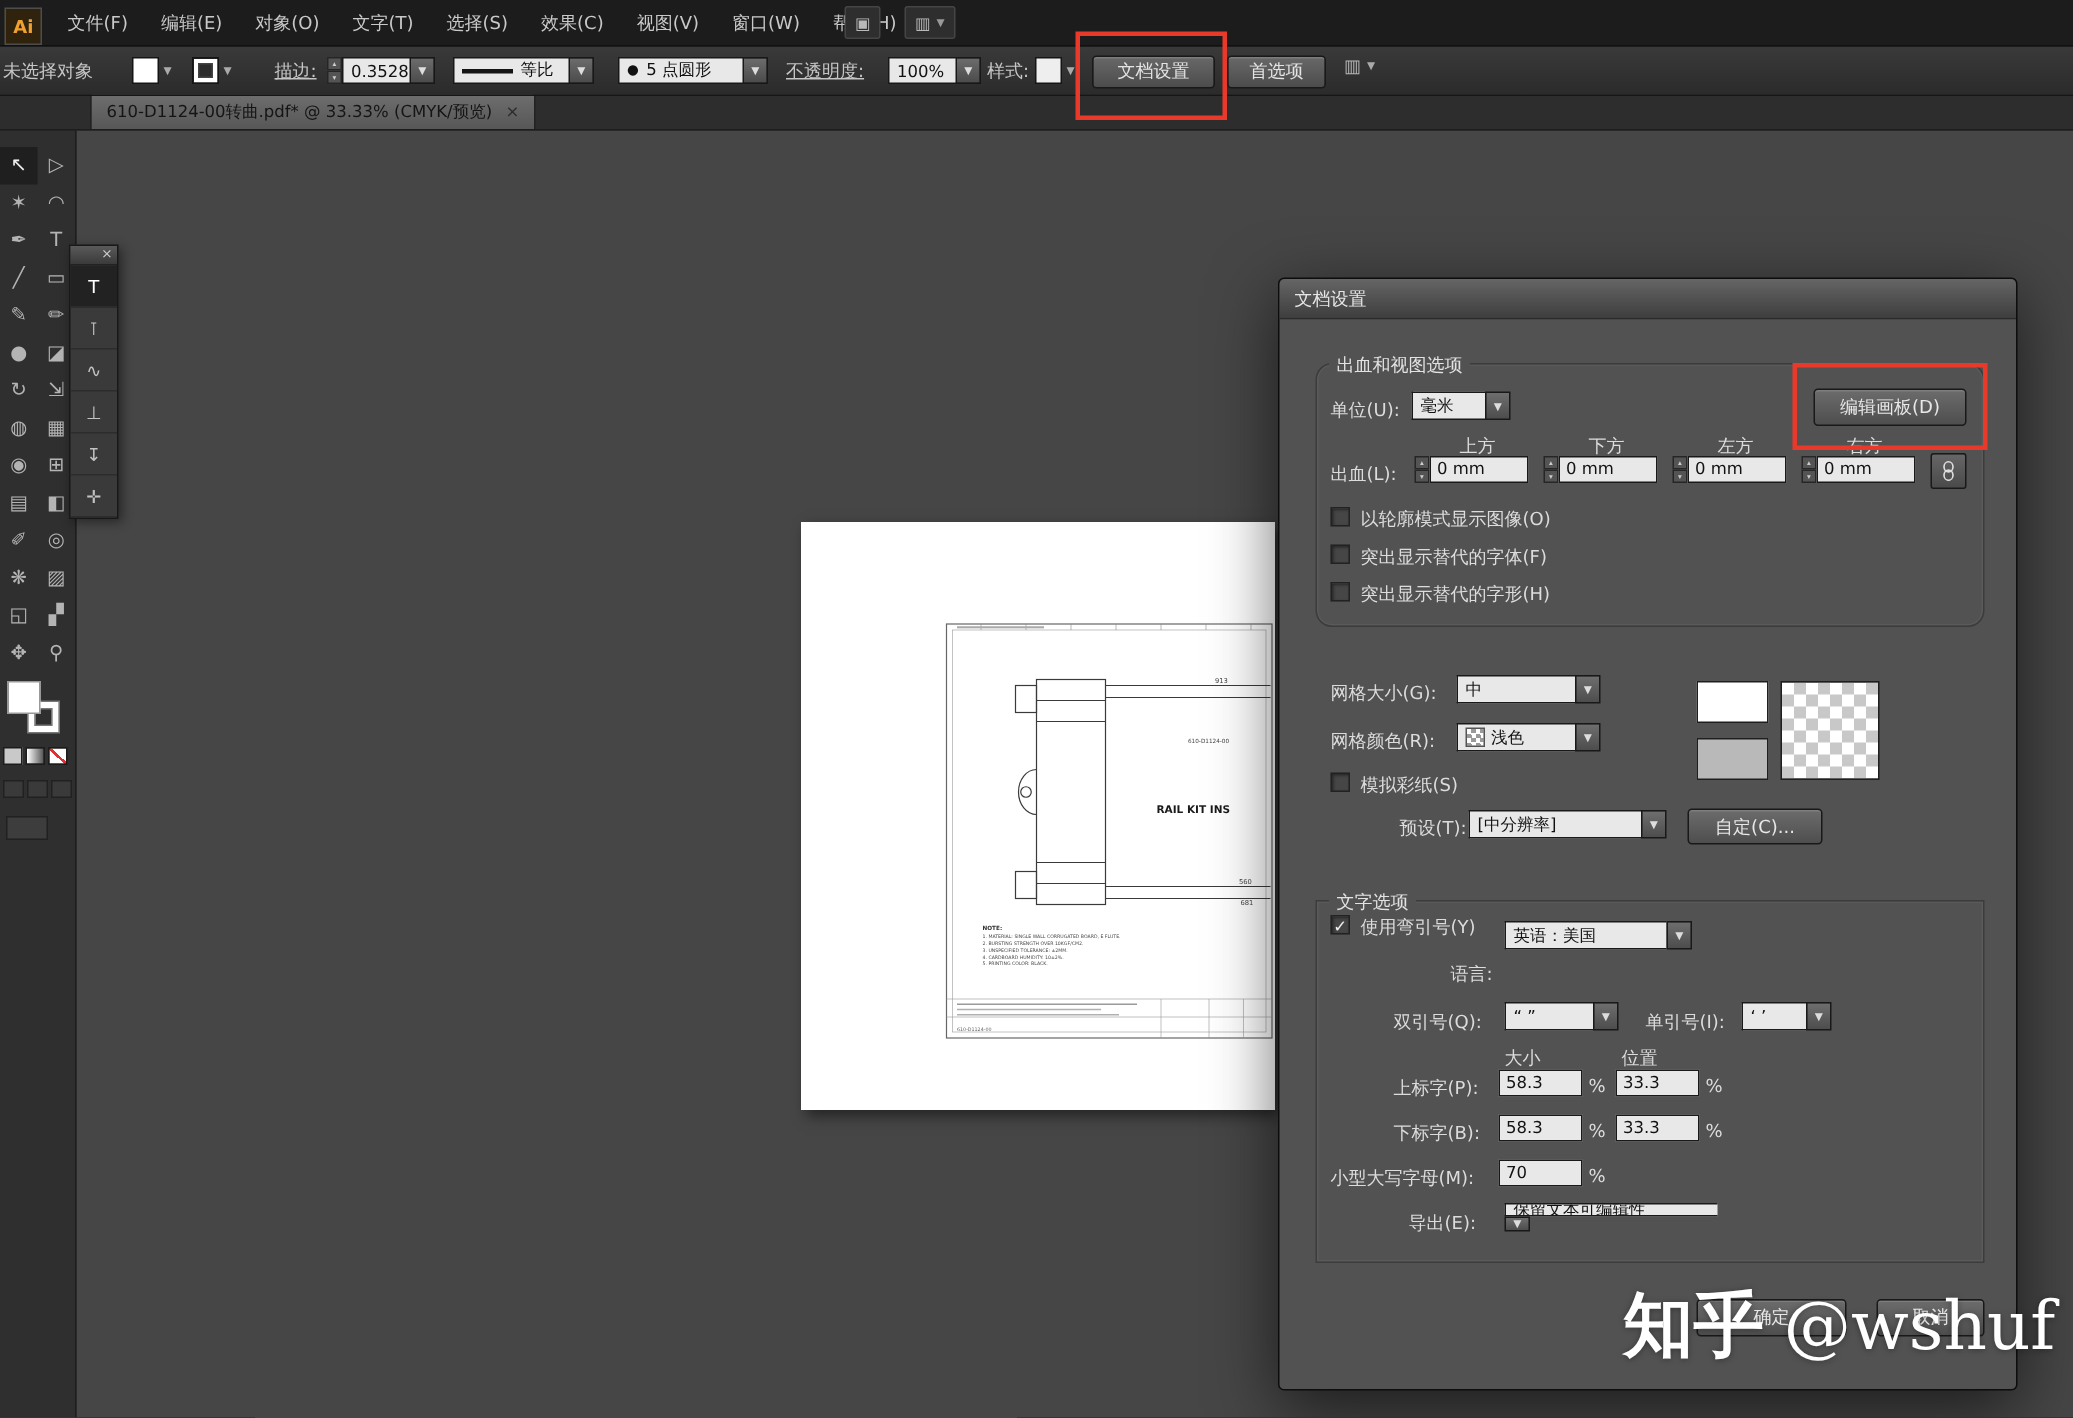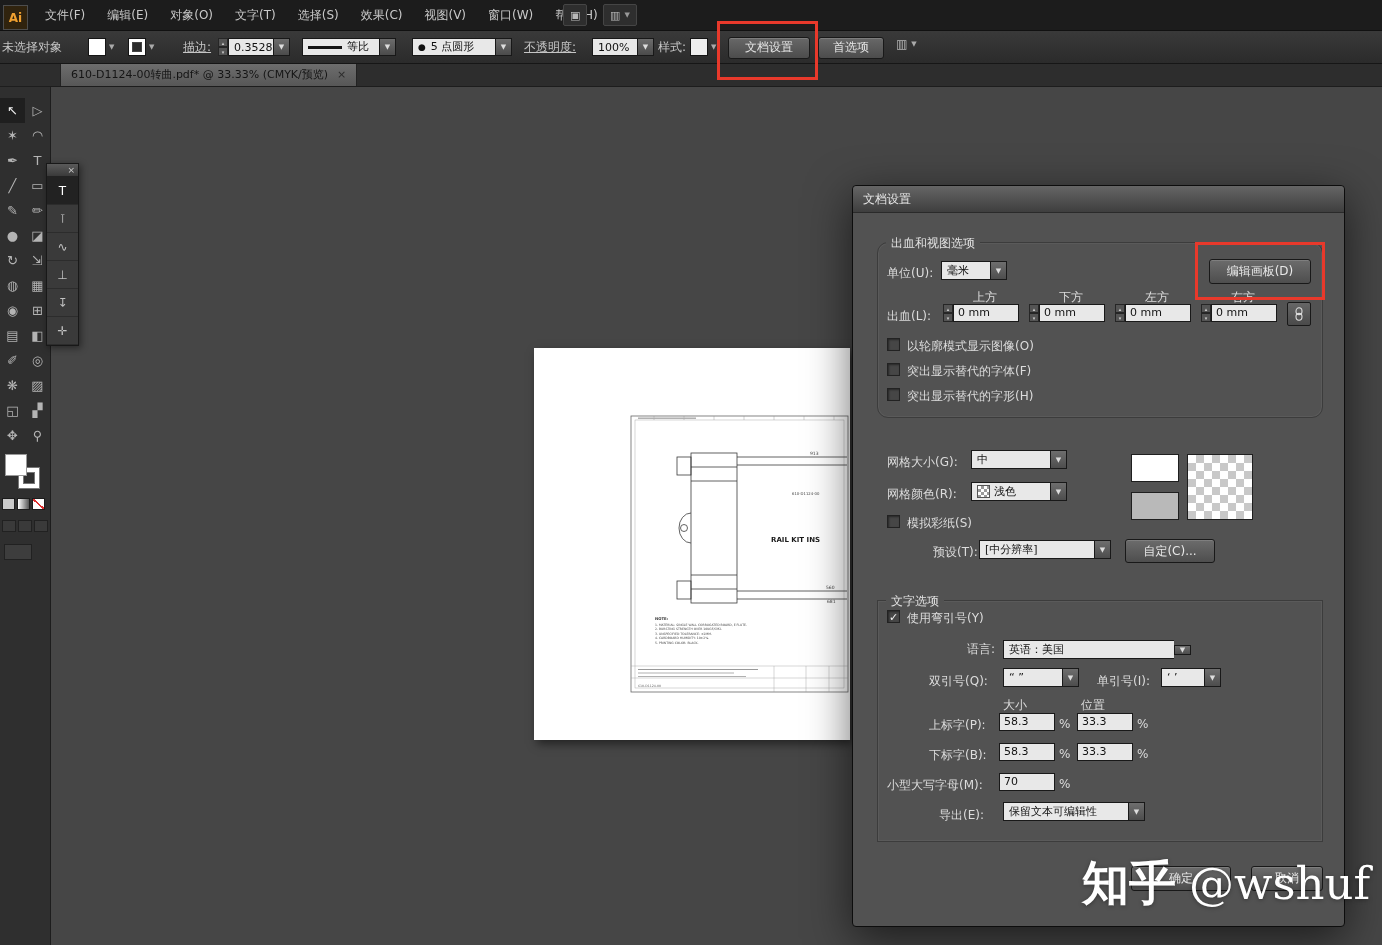--- a/index.html
+++ b/index.html
@@ -347,21 +347,21 @@
     <div class="sw-white" style="left:278px;top:268px;width:46px;height:26px;"></div>
     <div class="sw-gray" style="left:278px;top:306px;width:46px;height:26px;"></div>
     <div class="checker" style="left:334px;top:268px;width:64px;height:64px;"></div>
 
     <div class="group" style="left:24px;top:414px;width:444px;height:240px;">
       <span class="group-title">文字选项</span>
     </div>
     <div class="cb" style="left:34px;top:424px;">✓</div>
     <span class="lbl" style="left:54px;top:424px;">使用弯引号(Y)</span>
     <span class="lbl" style="left:114px;top:455px;">语言:</span>
-    <div class="combo" style="left:150px;top:454px;width:188px;align-items:center;">
+    <div class="combo" style="left:150px;top:428px;width:125px;">
       <div class="cf">
           <span>英语：美国</span>
         </div>
       <div class="ca">▼</div>
     </div>
     <span class="lbl" style="left:76px;top:487px;">双引号(Q):</span>
     <div class="combo" style="left:150px;top:482px;width:76px;">
       <div class="cf">
           <span>“ ”</span>
         </div>
@@ -383,21 +383,21 @@
     <span class="lbl" style="left:284px;top:531px;">%</span>
     <span class="lbl" style="left:76px;top:561px;">下标字(B):</span>
     <div class="tfield" style="left:146px;top:557px;width:56px;">58.3</div>
     <span class="lbl" style="left:206px;top:561px;">%</span>
     <div class="tfield" style="left:224px;top:557px;width:56px;">33.3</div>
     <span class="lbl" style="left:284px;top:561px;">%</span>
     <span class="lbl" style="left:34px;top:591px;">小型大写字母(M):</span>
     <div class="tfield" style="left:146px;top:587px;width:56px;">70</div>
     <span class="lbl" style="left:206px;top:591px;">%</span>
     <span class="lbl" style="left:86px;top:621px;">导出(E):</span>
-    <div class="combo" style="left:150px;top:616px;width:142px;">
+    <div class="combo" style="left:150px;top:616px;width:142px;flex-direction:column;">
       <div class="cf">
           <span>保留文本可编辑性</span>
         </div>
       <div class="ca">▼</div>
     </div>
 
     <div class="dbtn" style="left:278px;top:680px;width:98px;height:23px;line-height:23px;">确定</div>
     <div class="dbtn" style="left:398px;top:680px;width:70px;height:23px;line-height:23px;">取消</div>
   </div>
 

